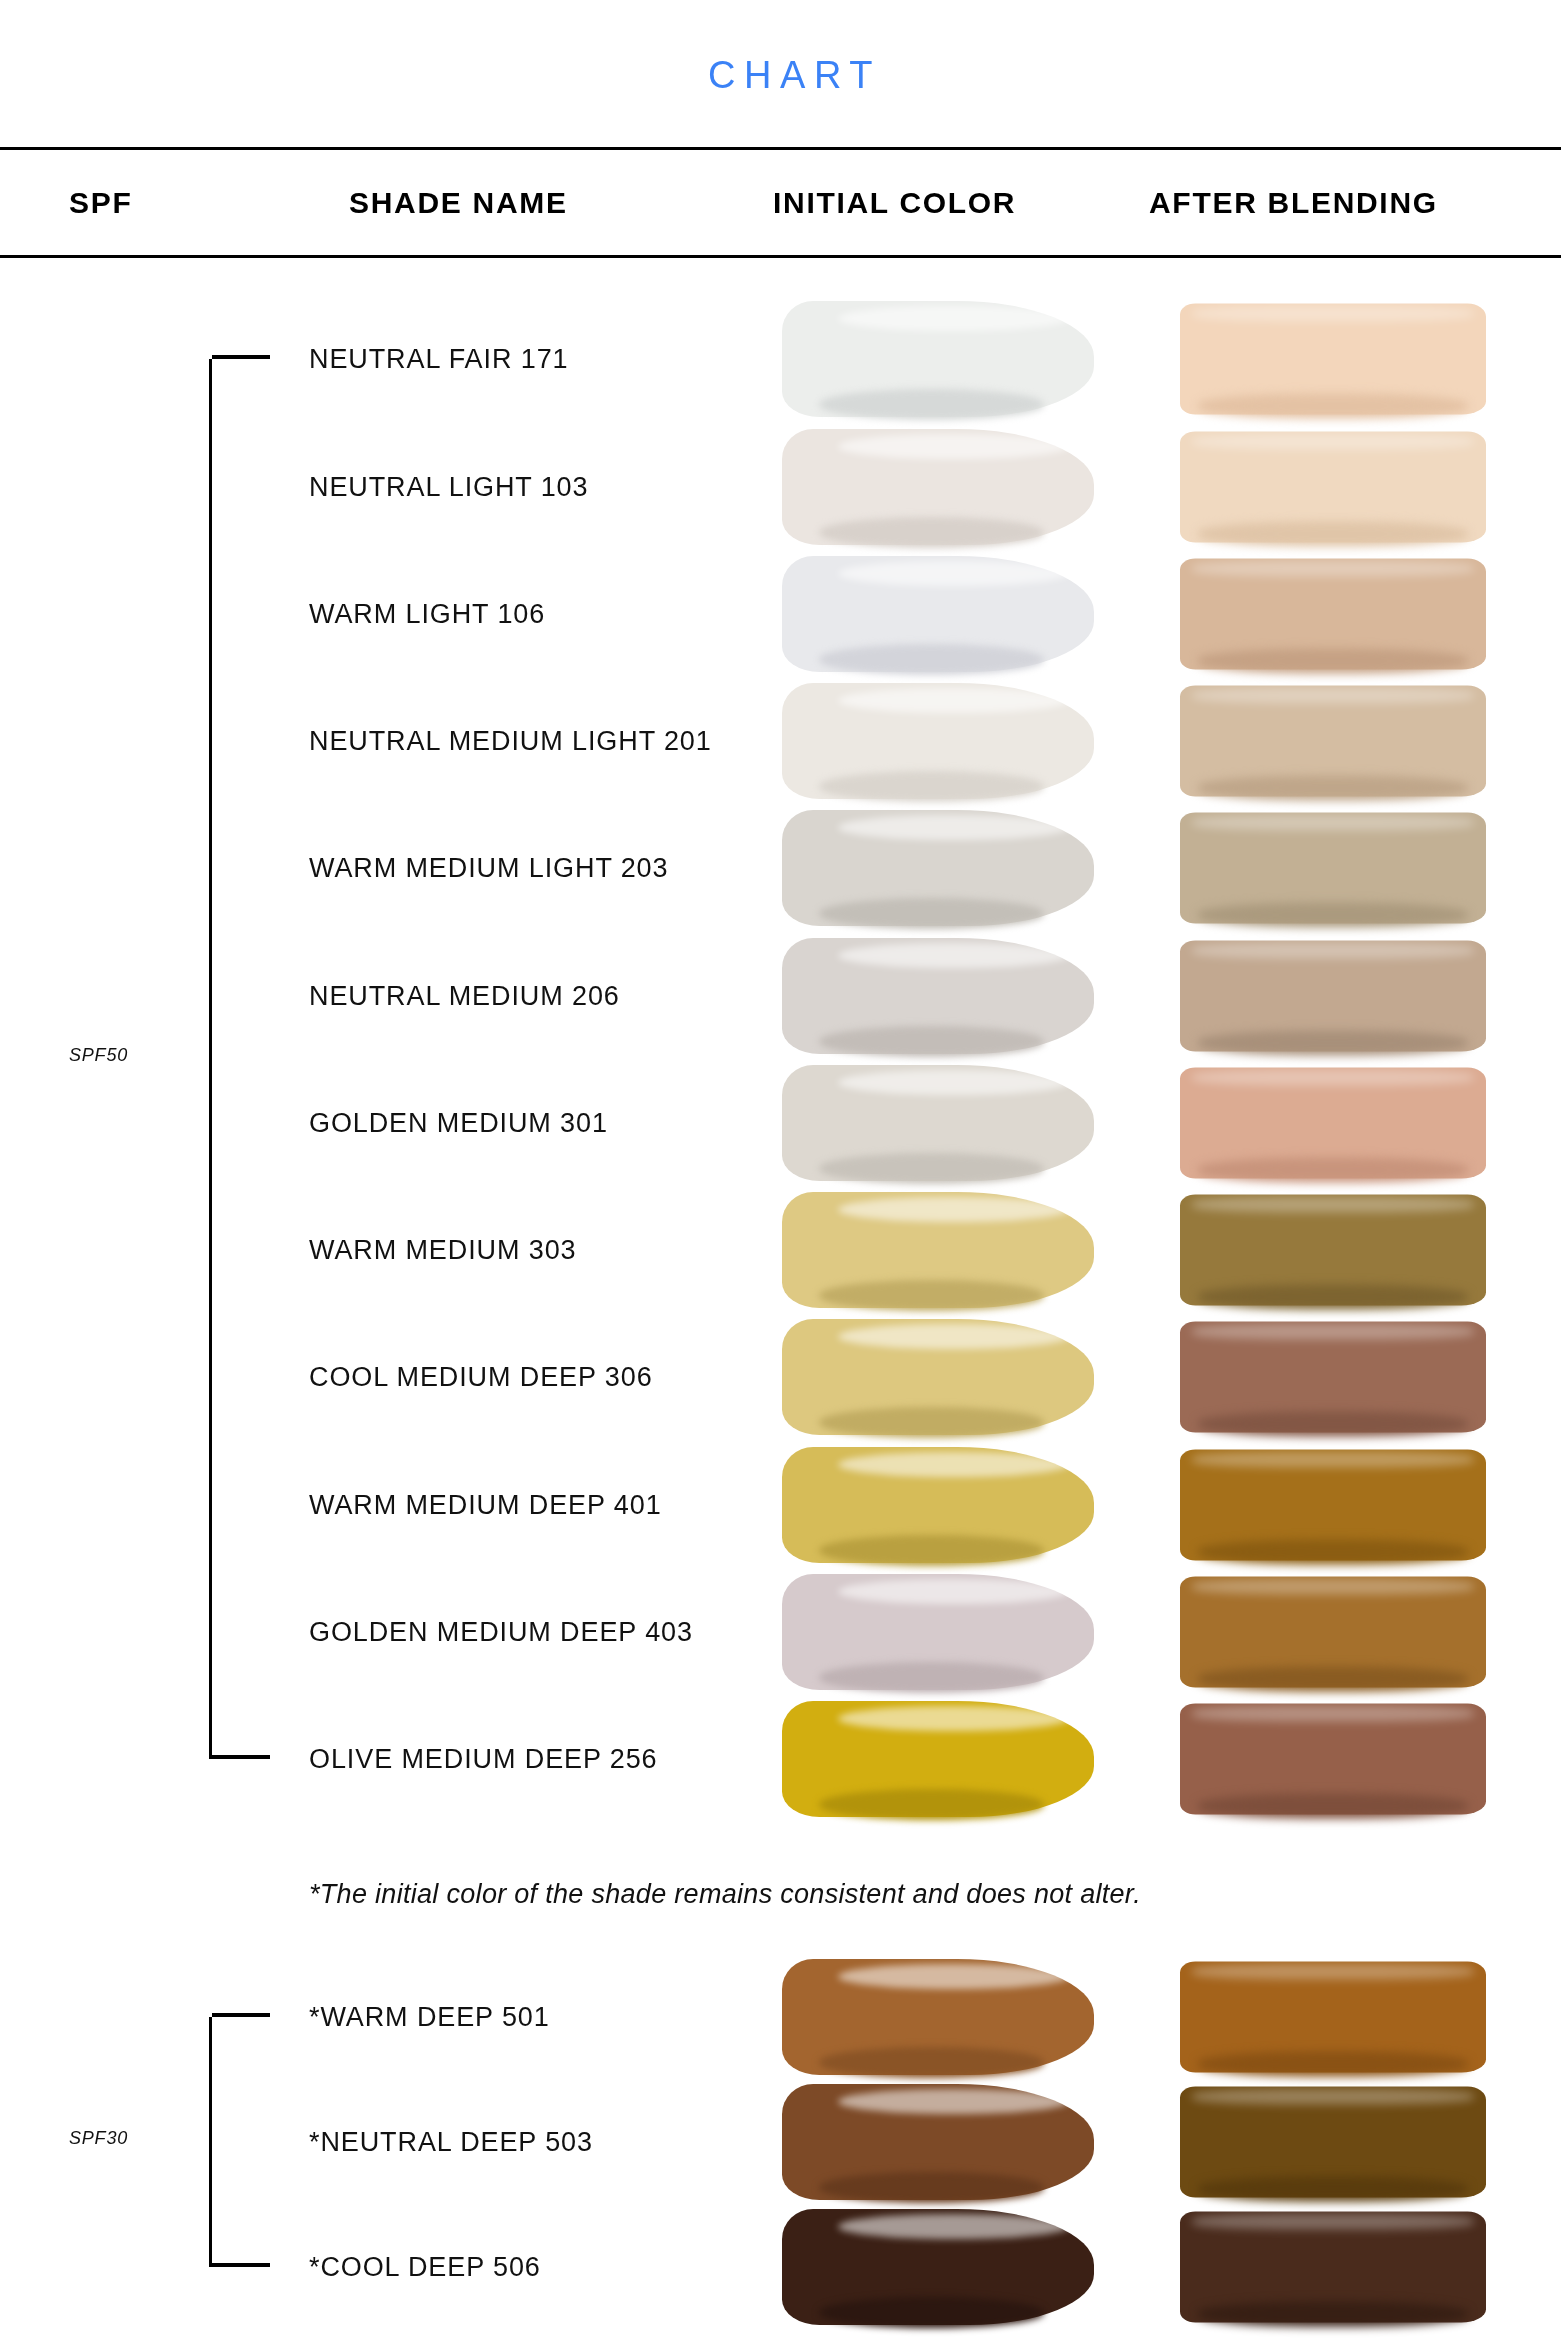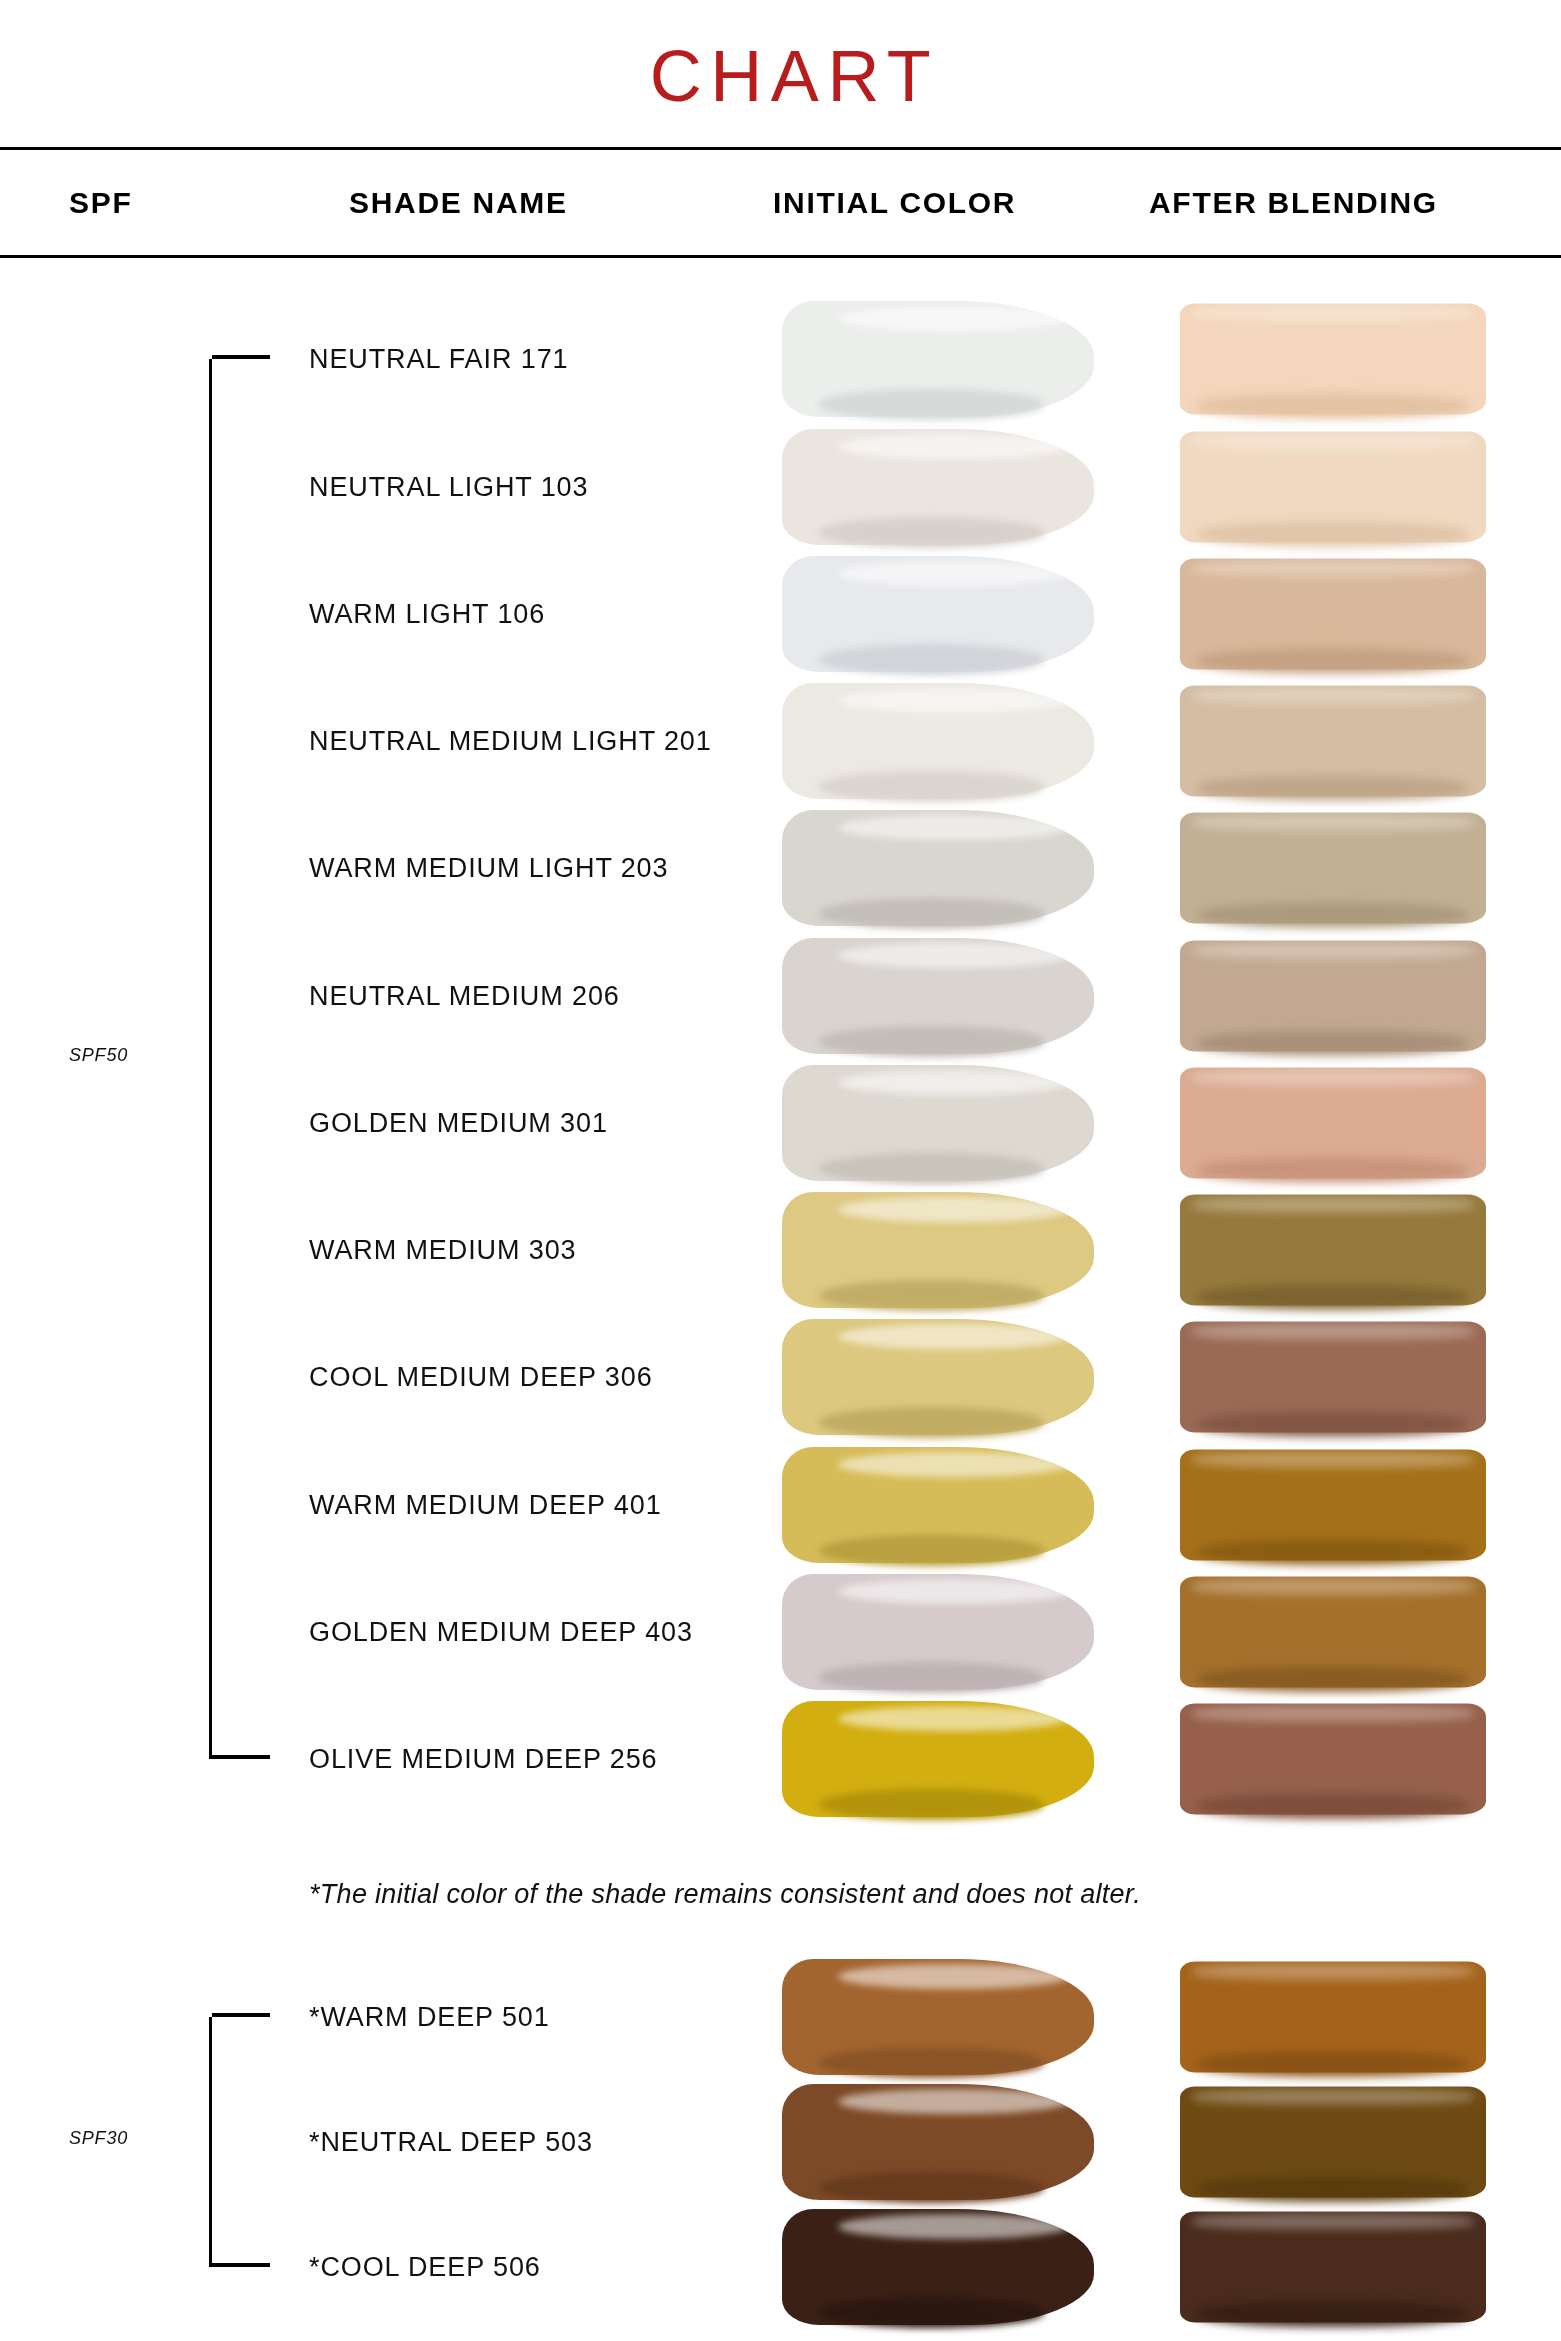--- a/index.html
+++ b/index.html
@@ -26,24 +26,24 @@
     justify-content: center;
     padding-top: 4.7px;
   }
   .title-bold {
     font-size: 56px;
     font-weight: 700;
     letter-spacing: 8.6px;
     color: #000000;
   }
   .title-light {
-    font-size: 72px;
+    font-size: 38px;
     font-weight: 300;
     letter-spacing: 8.6px;
-    color: #b91c1c;
+    color: #3b82f6;
     margin-left: 28px;
   }
 
   .rule {
     height: 3.1px;
     background: #000000;
     width: 100%;
   }
 
   

